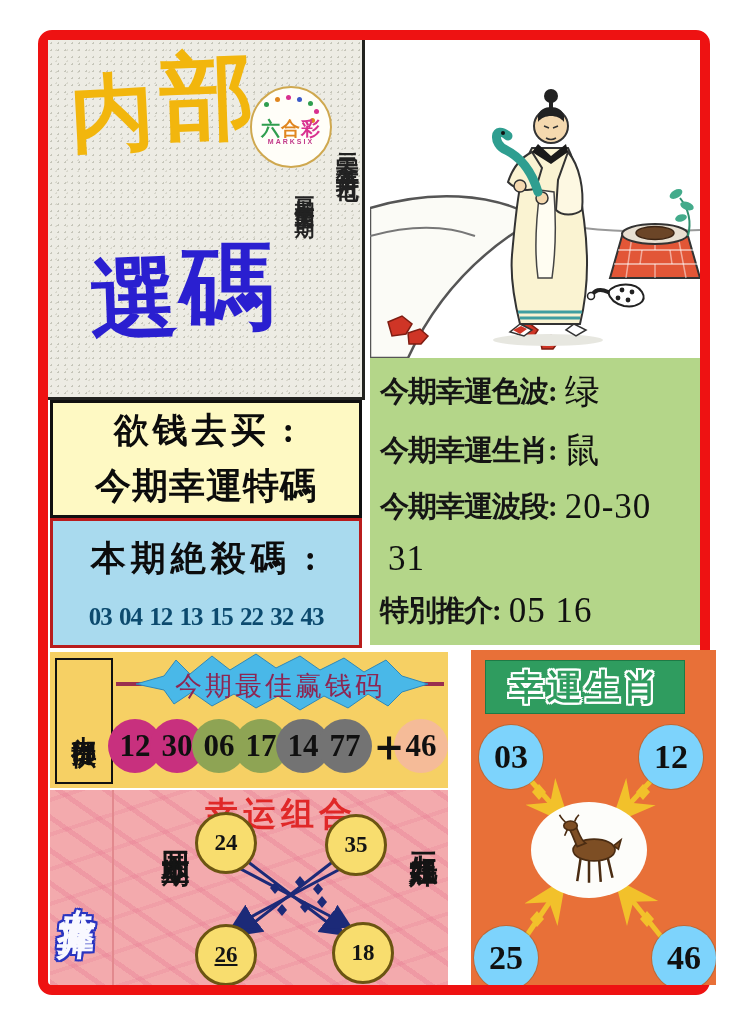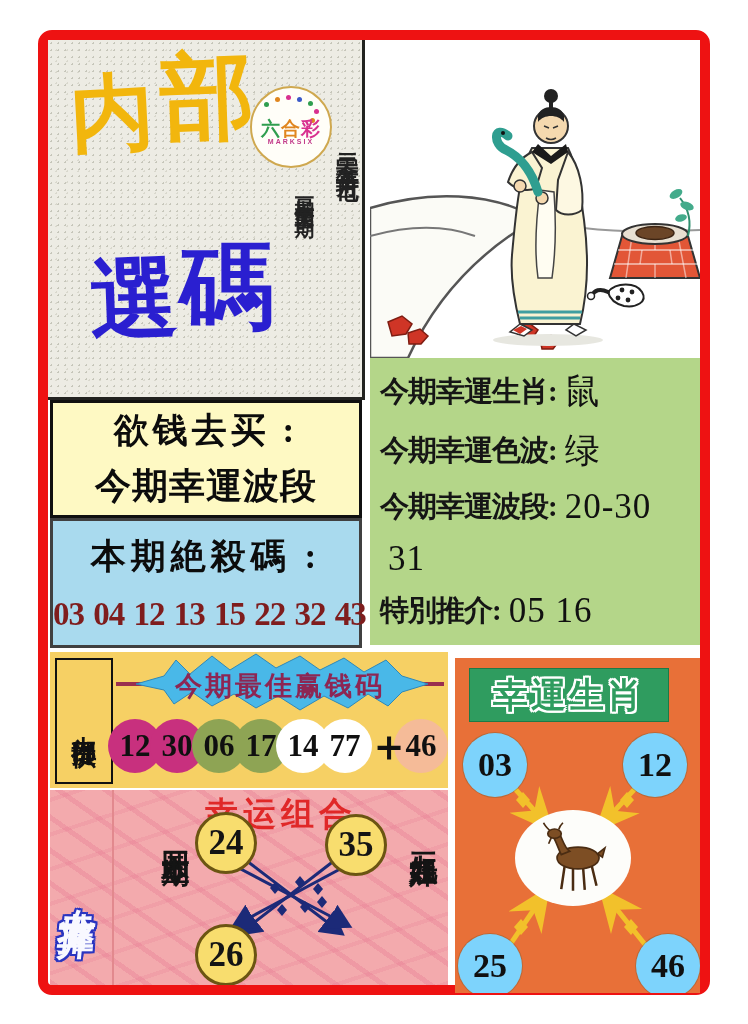--- a/index.html
+++ b/index.html
@@ -50,64 +50,64 @@
     display:flex;flex-direction:column;justify-content:space-between;padding:10px 6px 14px 10px;}
   .lrow{display:flex;align-items:center;white-space:nowrap;}
   .lrow .lab{font-size:29px;font-weight:bold;color:#151515;letter-spacing:-1px;}
   .lrow .val{font-size:35px;color:#111;margin-left:8px;letter-spacing:1px;}
 
   
   .riddle{left:2px;top:360px;width:312px;height:118px;background:#fef9c3;border:3px solid #101010;
     display:flex;flex-direction:column;justify-content:center;text-align:center;}
   .riddle .r1{font-size:35px;font-weight:900;color:#0c0c0c;letter-spacing:4px;}
   .riddle .r2{font-size:36px;font-weight:900;color:#0c0c0c;margin-top:8px;letter-spacing:1px;}
-  .kill{left:2px;top:478px;width:312px;height:130px;background:#a9daee;border:3px solid #404040;
+  .kill{left:2px;top:478px;width:312px;height:130px;background:#a9daee;border:3px solid #b91c1c;
     display:flex;flex-direction:column;justify-content:space-around;text-align:center;padding:4px 0;}
   .kill .k1{font-size:35px;font-weight:900;color:#0c0c0c;letter-spacing:5px;}
-  .kill .k2{font-size:33px;color:#7f1d1d;letter-spacing:-1px;word-spacing:2px;white-space:nowrap;font-weight:bold;}
+  .kill .k2{font-size:25px;color:#0c4a6e;letter-spacing:-1px;word-spacing:2px;white-space:nowrap;font-weight:bold;}
 
   
   .insider{left:2px;top:612px;width:398px;height:136px;background:#f6d064;overflow:hidden;}
   .ins-side{position:absolute;left:5px;top:6px;width:54px;height:122px;border:2px solid #111;
     display:flex;align-items:center;justify-content:center;}
   .ins-side span{writing-mode:vertical-rl;text-orientation:upright;font-size:25px;font-weight:900;color:#111;letter-spacing:3px;}
   .burst{position:absolute;left:64px;top:0;width:332px;height:64px;}
   .burst svg{position:absolute;inset:0;width:100%;height:100%;}
-  .burst .btxt{position:absolute;left:0;right:0;top:16px;text-align:center;font-size:27px;font-weight:700;
+  .burst .btxt{position:absolute;left:0;right:0;top:16px;text-align:center;font-size:27px;font-weight:400;
     color:#8d2653;letter-spacing:3px;}
   .balls{position:absolute;left:58px;top:66px;width:340px;display:flex;align-items:center;}
   .ball{width:54px;height:54px;border-radius:50%;display:flex;align-items:center;justify-content:center;
     font-size:31px;font-weight:bold;color:#101010;margin-left:-12px;flex:none;}
   .ball:first-child{margin-left:0;}
-  .b-mag{background:#c8307e}.b-oli{background:#8ea454}.b-sky{background:#ffffff}.b-pch{background:#f5bb98}
+  .b-mag{background:#c8307e}.b-oli{background:#8ea454}.b-sky{background:#737373}.b-pch{background:#f5bb98}
   .plus{font-size:42px;font-weight:bold;color:#111;margin:0 -4px;z-index:1;}
 
   
   .combo{left:2px;top:750px;width:398px;height:195px;overflow:hidden;
     background-color:#f3aaad;
     background-image:repeating-linear-gradient(35deg,rgba(228,110,140,.28) 0 5px,transparent 5px 27px),
                      repeating-linear-gradient(-18deg,rgba(228,110,140,.18) 0 4px,transparent 4px 33px);}
   .combo-side{position:absolute;left:0;top:0;width:62px;height:100%;border-right:2px solid #e2898e;
     display:flex;align-items:center;justify-content:center;}
   .combo-side span{writing-mode:vertical-rl;text-orientation:upright;font-size:37px;font-weight:900;color:#f8f8ff;
     letter-spacing:5px;transform:skewX(-6deg);
     text-shadow:-2px 0 #2a35c0,2px 0 #2a35c0,0 -2px #2a35c0,0 2px #2a35c0,-2px -2px #2a35c0,2px 2px #2a35c0,-2px 2px #2a35c0,2px -2px #2a35c0;}
   .combo-title{position:absolute;left:64px;right:0;top:2px;text-align:center;font-size:33px;font-weight:900;
     color:#e02828;letter-spacing:5px;}
   .vside{position:absolute;writing-mode:vertical-rl;text-orientation:upright;font-size:28px;font-weight:900;
     color:#141414;letter-spacing:2px;}
   .combo-left{left:106px;top:38px;height:156px;}
   .combo-right{right:6px;top:40px;height:152px;}
   .cc{position:absolute;width:56px;height:56px;border-radius:50%;background:#f8dd6e;border:3px solid #6b5512;
-    display:flex;align-items:center;justify-content:center;font-size:35px;font-weight:bold;color:#141414;z-index:2;}
-  .cc24{left:145px;top:22px;} .cc35{left:275px;top:24px;} .cc26{left:145px;top:134px;} .cc18{left:282px;top:132px;}
+    display:flex;align-items:center;justify-content:center;font-size:23px;font-weight:bold;color:#141414;z-index:2;}
+  .cc24{left:145px;top:22px;} .cc35{left:275px;top:24px;} .cc26{left:145px;top:134px;text-decoration:underline;} .cc18{left:282px;top:132px;}
   .combo-arrows{position:absolute;inset:0;z-index:1;}
 
   
-  .zodiac{left:407px;top:610px;width:245px;height:335px;background:#e87038;overflow:hidden;margin-top:8px;}
+  .zodiac{left:423px;top:610px;width:245px;height:335px;background:#e87038;overflow:hidden;}
   .zban{position:absolute;left:14px;top:10px;width:198px;height:52px;background:#2f9c5f;border:1px solid #1d7a46;
     display:flex;align-items:center;justify-content:center;}
   .zban span{font-size:35px;font-weight:900;color:#2f9c5f;letter-spacing:3px;
     text-shadow:-2px 0 #fff,2px 0 #fff,0 -2px #fff,0 2px #fff,-2px -2px #fff,2px 2px #fff,-2px 2px #fff,2px -2px #fff;}
   .zc{position:absolute;width:64px;height:64px;border-radius:50%;background:#7dd3fc;
     box-shadow:0 0 0 1px rgba(110,90,50,.35);display:flex;align-items:center;justify-content:center;
     font-size:34px;font-weight:bold;color:#101010;z-index:2;}
   .z03{left:8px;top:75px;} .z12{left:168px;top:75px;} .z25{left:3px;top:276px;} .z46{left:181px;top:276px;}
   .zell{position:absolute;left:60px;top:152px;width:116px;height:96px;border-radius:50%;background:#fdfdfa;
     z-index:2;display:flex;align-items:center;justify-content:center;}
@@ -187,43 +187,43 @@
         <circle cx="150" cy="146" r="6" fill="#f5d9af" stroke="#333" stroke-width="1.5"></circle>
         <circle cx="172" cy="158" r="6" fill="#f5d9af" stroke="#333" stroke-width="1.5"></circle>
         <path d="M138,96 C124,84 122,104 136,110 C152,118 162,132 168,152" fill="none" stroke="#2f9e90" stroke-width="9" stroke-linecap="round"></path>
         <circle cx="133" cy="93" r="2" fill="#111"></circle>
       </g>
     </svg>
   </div>
 
   <div class="panel lucky">
     <div class="lrow">
+      <span class="lab">今期幸運色波:</span>
+      <span class="val">绿</span>
+    </div>
+    <div class="lrow">
       <span class="lab">今期幸運生肖:</span>
       <span class="val">鼠</span>
     </div>
     <div class="lrow">
-      <span class="lab">今期幸運色波:</span>
-      <span class="val">绿</span>
-    </div>
-    <div class="lrow">
       <span class="lab">今期幸運波段:</span>
       <span class="val">20-30</span>
     </div>
     <div class="lrow">
       <span class="val">31</span>
     </div>
     <div class="lrow">
       <span class="lab">特別推介:</span>
       <span class="val">05  16</span>
     </div>
   </div>
 
   <div class="panel riddle">
     <div class="r1">欲钱去买 :</div>
-    <div class="r2">今期幸運波段</div>
+    <div class="r2">今期幸運特碼</div>
   </div>
 
   <div class="panel kill">
     <div class="k1">本期絶殺碼 :</div>
     <div class="k2">03 04 12 13 15 22 32 43</div>
   </div>
 
   <div class="panel insider">
     <div class="ins-side">
       <span>内部提供</span>
@@ -271,20 +271,21 @@
           <path d="M250,86 l5,6 -5,6 -5,-6 z"></path>
         <path d="M268,93 l5,6 -5,6 -5,-6 z"></path>
           <path d="M232,114 l5,6 -5,6 -5,-6 z"></path>
         <path d="M255,111 l5,6 -5,6 -5,-6 z"></path>
           <path d="M272,106 l5,6 -5,6 -5,-6 z"></path>
       </g>
     </svg>
     <div class="cc cc24">24</div>
     <div class="cc cc35">35</div>
     <div class="cc cc26">26</div>
+    <div class="cc cc18">18</div>
   </div>
 
   <div class="panel zodiac">
     <div class="zban">
       <span>幸運生肖</span>
     </div>
     <svg class="zarrows" viewBox="0 0 245 335">
       <defs>
         <marker id="ya" markerWidth="10" markerHeight="10" refX="5" refY="5" orient="auto">
           <path d="M0,1 L9,5 L0,9 L3,5 Z" fill="#f2c12b"></path>

